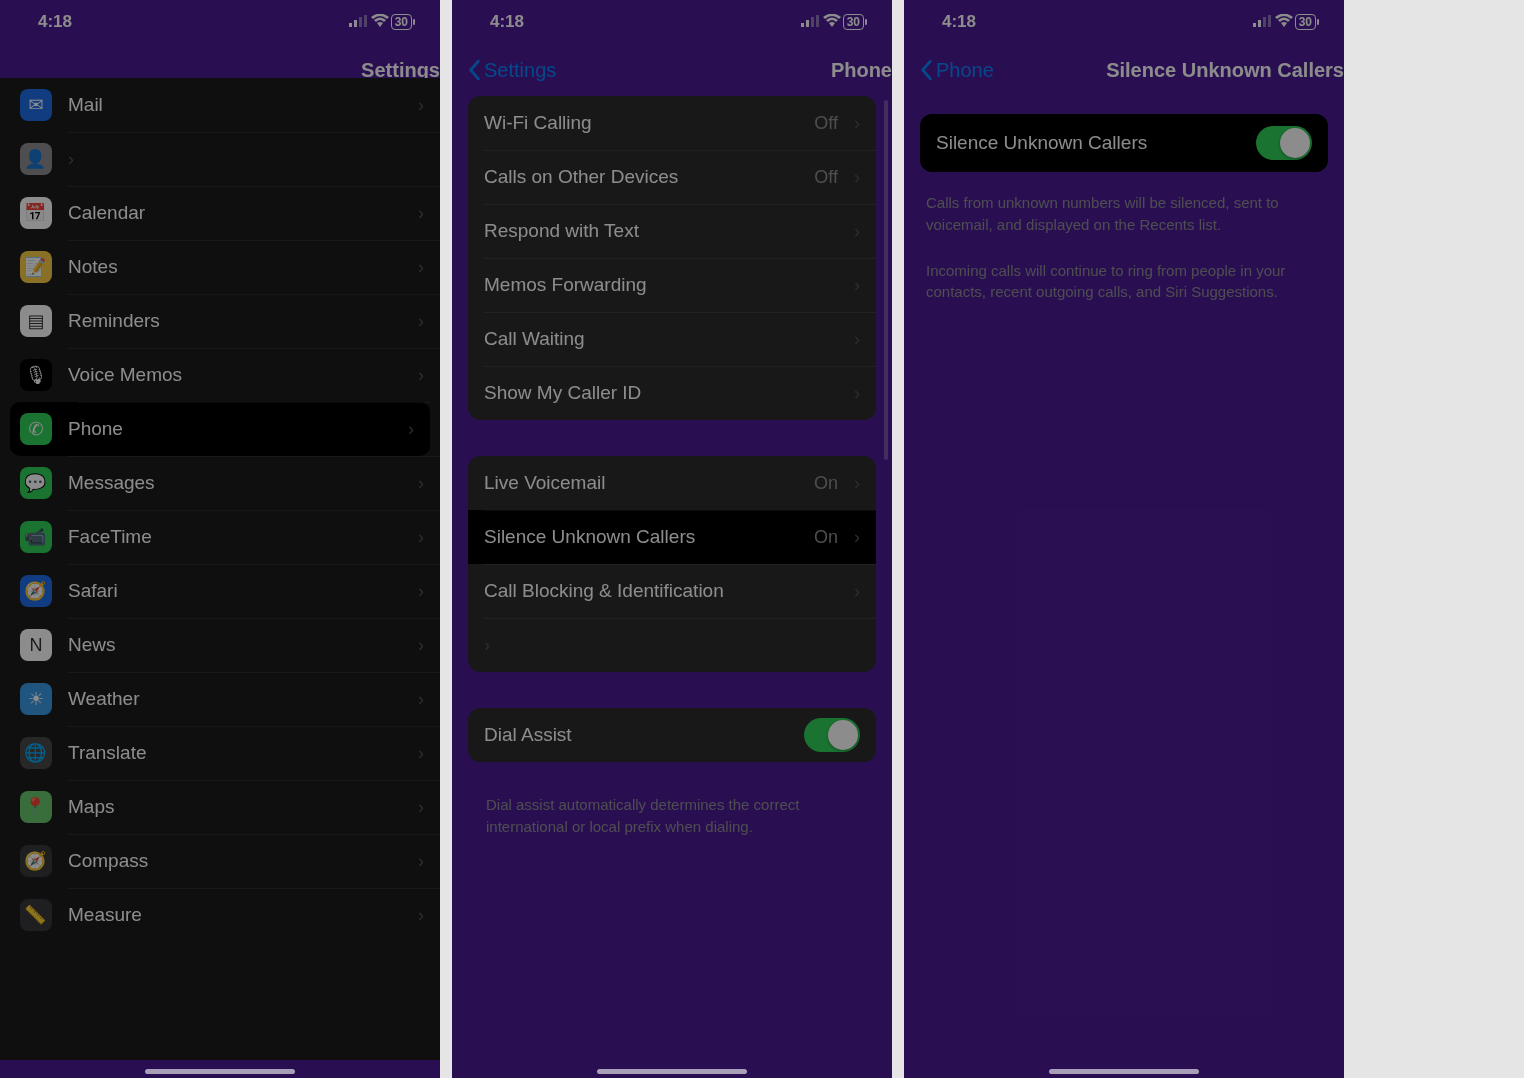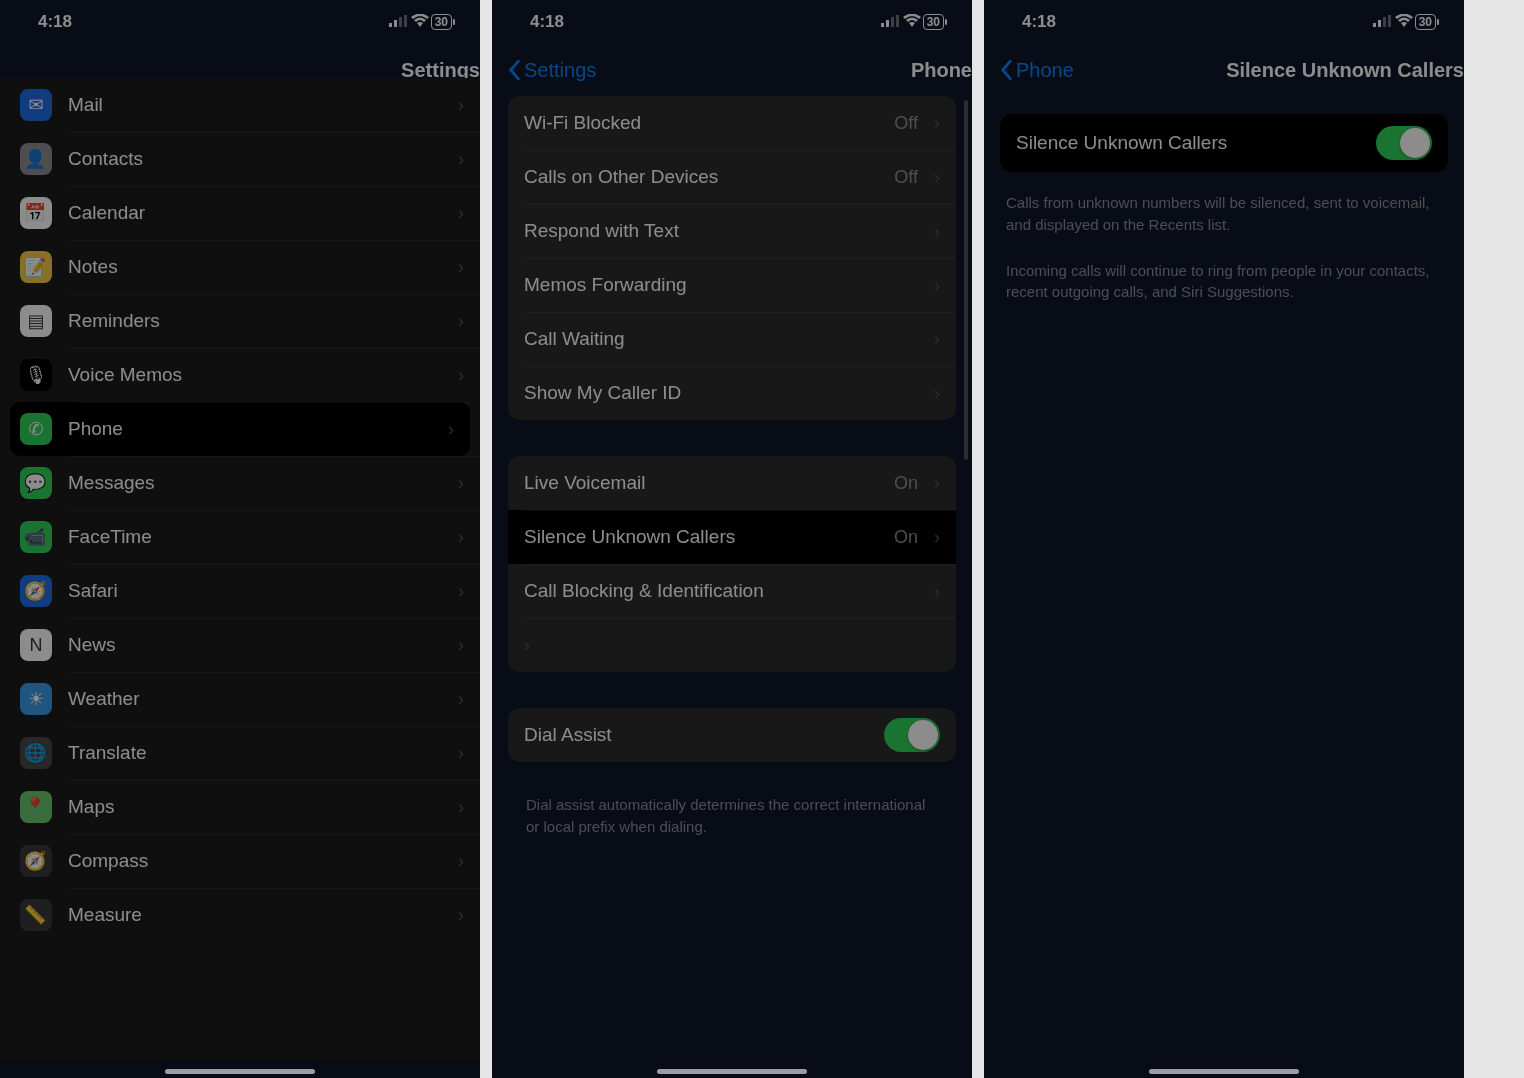--- a/index.html
+++ b/index.html
@@ -6,23 +6,23 @@
   body {
     background: #e5e5e5;
     font-family: -apple-system, BlinkMacSystemFont, "Segoe UI", Helvetica, Arial, sans-serif;
     display: flex;
     gap: 12px;
     width: 1524px;
     height: 1078px;
     padding: 0;
   }
   .phone {
-    width: 480px;
+    width: 440px;
     height: 1078px;
-    background: #0f172a;
+    background: #4c1d95;
     position: relative;
     overflow: hidden;
     flex-shrink: 0;
   }
   .dimmed-overlay {
     position: absolute;
     inset: 0;
     background: rgba(0,0,0,0.45);
     pointer-events: none;
     z-index: 50;
@@ -241,21 +241,20 @@
     <span>Settings</span>
   </div>
   <div class="content no-pad settings-list" id="s1-list" style="margin-top: -18px;">
       <div class="row-settings">
         <div class="app-icon" style="background: rgb(31, 111, 234);">✉</div>
         <span class="label">Mail</span>
         <span class="chevron">›</span>
       </div>
       <div class="row-settings">
         <div class="app-icon" style="background: rgb(142, 142, 147);">👤</div>
-        <span class="label">Contacts</span>
         <span class="chevron">›</span>
       </div>
       <div class="row-settings">
         <div class="app-icon" style="background: rgb(255, 255, 255); color: rgb(51, 51, 51);">📅</div>
         <span class="label">Calendar</span>
         <span class="chevron">›</span>
       </div>
       <div class="row-settings">
         <div class="app-icon" style="background: rgb(247, 206, 70);">📝</div>
         <span class="label">Notes</span>
@@ -350,21 +349,21 @@
       <svg viewBox="0 0 12 20">
           <path d="M10 2 L3 10 L10 18" stroke="#0a84ff" stroke-width="2.5" fill="none" stroke-linecap="round"></path>
         </svg>
       <span>Settings</span>
     </div>
     <span>Phone</span>
   </div>
   <div class="content">
     <div class="group" id="s2g1">
         <div class="row">
-          <span class="label">Wi-Fi Blocked</span>
+          <span class="label">Wi-Fi Calling</span>
           <span class="value">Off</span>
           <span class="chevron">›</span>
         </div>
         <div class="row">
           <span class="label">Calls on Other Devices</span>
           <span class="value">Off</span>
           <span class="chevron">›</span>
         </div>
         <div class="row">
           <span class="label">Respond with Text</span>

